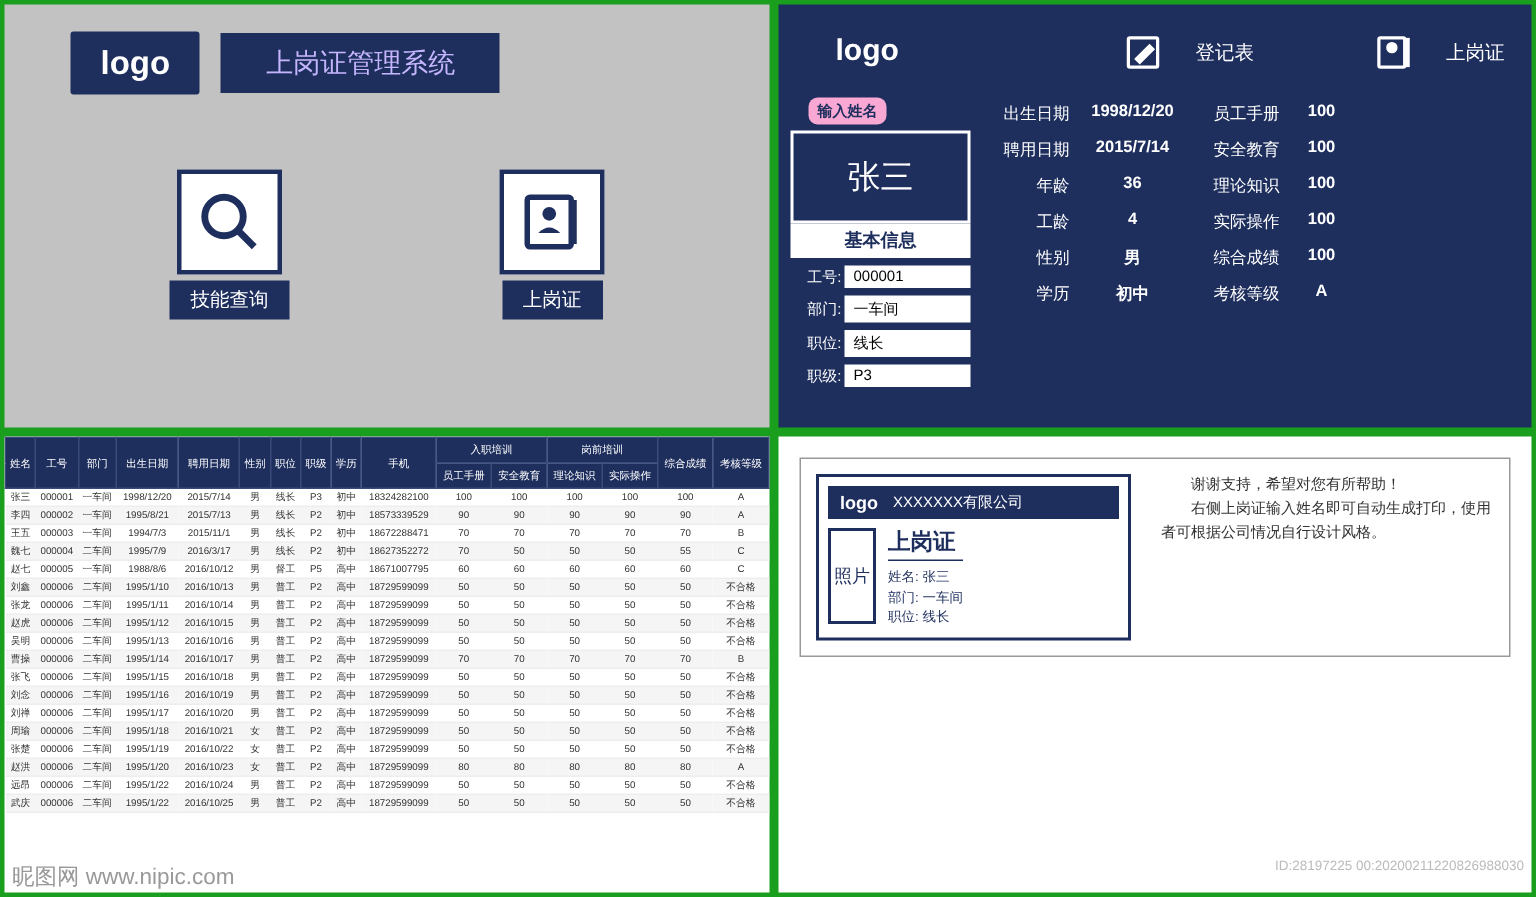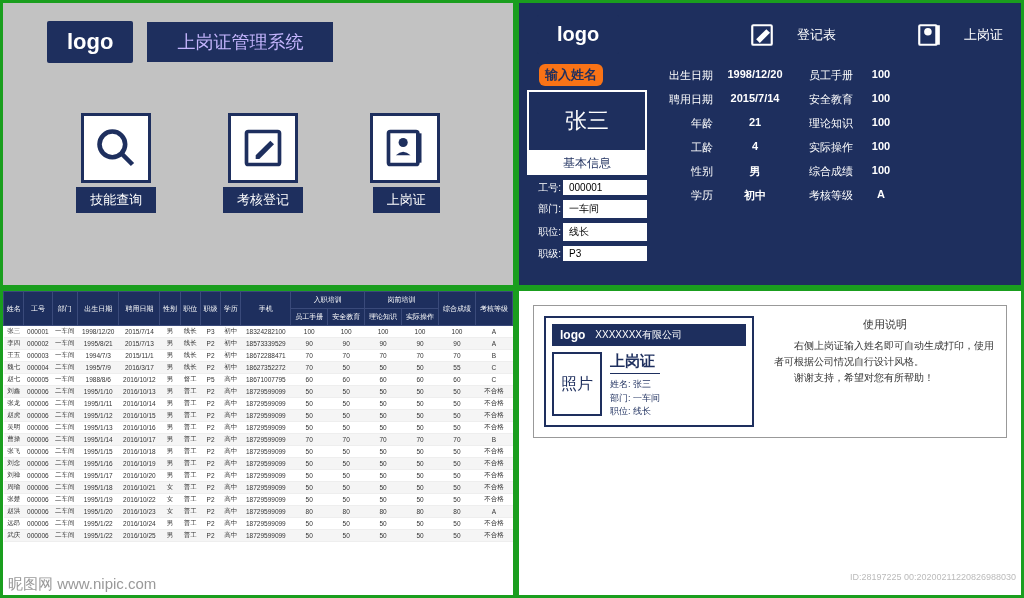--- a/index.html
+++ b/index.html
@@ -6,36 +6,36 @@
 body{font-family:"Microsoft YaHei",sans-serif;background:#fff;width:1024px;height:598px;overflow:hidden;position:relative}
 .grid{display:grid;grid-template-columns:516px 508px;grid-template-rows:288px 310px;gap:0}
 .panel{border:3px solid #1a9e1e;background:#fff;position:relative;overflow:hidden}
 
 
 .p1{background:#c2c2c2}
 .p1-header{display:flex;align-items:center;margin:18px 0 0 44px}
 .logo-box{background:#1e2f5e;color:#fff;font-weight:bold;padding:8px 20px;font-size:22px;border-radius:2px}
 .title-bar{background:#1e2f5e;color:#c4b5fd;padding:8px 30px;font-size:18px;margin-left:14px}
 .p1-icons{display:flex;justify-content:space-around;margin-top:50px;padding:0 40px}
-.icon-item{text-align:right;cursor:pointer}
+.icon-item{text-align:center;cursor:pointer}
 .icon-box{width:70px;height:70px;border:3px solid #1e2f5e;background:#fff;display:flex;align-items:center;justify-content:center;margin:0 auto}
 .icon-label{background:#1e2f5e;color:#fff;padding:4px 14px;margin-top:4px;font-size:13px;display:inline-block}
 .icon-svg{width:44px;height:44px}
 
 
 .p2{background:#1e2f5e;color:#fff;padding:8px}
 .p2-top{display:flex;align-items:center;gap:20px;padding:4px 10px}
 .p2-top .logo-box{font-size:20px}
 .p2-tab{display:flex;align-items:center;gap:22px;font-size:13px}
 .p2-tab svg{width:26px;height:26px}
 .p2-body{display:flex;margin-top:6px}
 .p2-left{width:120px}
-.name-input-label{background:#f97316;color:#1e2f5e;font-size:13px;font-weight:bold;padding:2px 6px;border-radius:6px;display:inline-block;margin-left:12px}
+.name-input-label{background:#f9a8d4;color:#1e2f5e;font-size:10px;font-weight:bold;padding:2px 6px;border-radius:6px;display:inline-block;margin-left:12px}
 .name-box{border:2px solid #fff;padding:14px 0;text-align:center;font-size:22px;margin-top:4px}
-.basic-info-label{background:#fff;color:#1e2f5e;text-align:center;padding:3px;font-size:12px;font-weight:normal}
+.basic-info-label{background:#fff;color:#1e2f5e;text-align:center;padding:3px;font-size:12px;font-weight:bold}
 .field-row{display:flex;align-items:center;margin-top:5px;font-size:10px}
 .field-label{width:36px;text-align:right;padding-right:2px}
 .field-val{background:#fff;color:#000;padding:2px 6px;flex:1;font-size:10px}
 .p2-right{flex:1;padding:4px 6px 0 12px;font-size:11px}
 .info-grid{display:grid;grid-template-columns:54px 68px 56px 40px;row-gap:9px;column-gap:8px}
 .info-label{text-align:right}
 .info-val{text-align:center;font-weight:bold}
 
 
 .p3{font-size:7px}
@@ -44,21 +44,21 @@
 .p3 td{padding:1px;text-align:center;border-bottom:1px solid #eee;font-size:6.5px;color:#333}
 .p3 tbody tr:nth-child(even){background:#f5f5f5}
 
 
 .p4{padding:14px;display:flex;flex-direction:column}
 .p4-top{display:flex;gap:20px;border:1px solid #999;padding:10px;align-items:flex-start}
 .card{border:2px solid #1e2f5e;width:210px;padding:6px}
 .card-hdr{background:#1e2f5e;color:#fff;display:flex;align-items:center;padding:4px 8px;font-size:10px}
 .card-hdr .lg{font-weight:bold;font-size:12px;margin-right:10px}
 .card-body{display:flex;margin-top:6px;gap:8px}
-.photo{border:2px solid #1e2f5e;width:50px;height:64px;display:flex;align-items:center;justify-content:center;color:#1e2f5e;font-size:16px}
+.photo{border:2px solid #1e2f5e;width:32px;height:64px;display:flex;align-items:center;justify-content:center;color:#1e2f5e;font-size:12px}
 .card-info{font-size:9px;color:#1e2f5e}
 .card-title{color:#1e2f5e;font-size:15px;font-weight:bold;border-bottom:1px solid #1e2f5e;padding-bottom:2px;margin-bottom:4px}
 .card-line{line-height:1.5}
 .instructions{flex:1;font-size:10px;color:#333;line-height:1.6}
 .instr-title{text-align:center;font-size:11px;margin-bottom:4px}
 .instr-p{text-indent:2em}
 
 .watermark{position:absolute;bottom:4px;left:8px;font-size:15px;color:#999}
 .watermark2{position:absolute;bottom:16px;right:8px;font-size:9px;color:#bbb}
 </style>
@@ -78,29 +78,20 @@
             <svg class="icon-svg" viewBox="0 0 24 24" fill="none" stroke="#1e2f5e" stroke-width="2.5">
               <circle cx="10" cy="10" r="7"></circle>
               <line x1="15" y1="15" x2="21" y2="21"></line>
             </svg>
           </div>
       <div class="icon-label">技能查询</div>
     </div>
     <div class="icon-item">
       <div class="icon-box">
             <svg class="icon-svg" viewBox="0 0 24 24" fill="#1e2f5e">
-              <rect x="3" y="3" width="18" height="18" rx="1" fill="none" stroke="#1e2f5e" stroke-width="2"></rect>
-              <path d="M8 16 L16 8 L18 10 L10 18 L8 18 Z"></path>
-            </svg>
-          </div>
-      <div class="icon-label">考核登记</div>
-    </div>
-    <div class="icon-item">
-      <div class="icon-box">
-            <svg class="icon-svg" viewBox="0 0 24 24" fill="#1e2f5e">
               <rect x="3" y="3" width="16" height="18" rx="1" fill="none" stroke="#1e2f5e" stroke-width="2"></rect>
               <circle cx="11" cy="9" r="2.5" fill="#1e2f5e"></circle>
               <path d="M7 16 Q11 12 15 16" fill="#1e2f5e"></path>
               <rect x="19" y="4" width="2" height="16" fill="#1e2f5e"></rect>
             </svg>
           </div>
       <div class="icon-label">上岗证</div>
     </div>
   </div>
 </div>
@@ -152,21 +143,21 @@
       <div class="info-grid">
         <div class="info-label">出生日期</div>
             <div class="info-val">1998/12/20</div>
         <div class="info-label">员工手册</div>
             <div class="info-val">100</div>
         <div class="info-label">聘用日期</div>
             <div class="info-val">2015/7/14</div>
         <div class="info-label">安全教育</div>
             <div class="info-val">100</div>
         <div class="info-label">年龄</div>
-            <div class="info-val">21</div>
+            <div class="info-val">36</div>
         <div class="info-label">理论知识</div>
             <div class="info-val">100</div>
         <div class="info-label">工龄</div>
             <div class="info-val">4</div>
         <div class="info-label">实际操作</div>
             <div class="info-val">100</div>
         <div class="info-label">性别</div>
             <div class="info-val">男</div>
         <div class="info-label">综合成绩</div>
             <div class="info-val">100</div>
@@ -545,22 +536,21 @@
         <div class="photo">照片</div>
         <div class="card-info">
           <div class="card-title">上岗证</div>
           <div class="card-line"><span>姓名:</span> <span>张三</span></div>
           <div class="card-line"><span>部门:</span> <span>一车间</span></div>
           <div class="card-line"><span>职位:</span> <span>线长</span></div>
         </div>
       </div>
     </div>
     <div class="instructions">
-      <div class="instr-title">使用说明</div>
+      <div class="instr-p">谢谢支持，希望对您有所帮助！</div>
       <div class="instr-p">右侧上岗证输入姓名即可自动生成打印，使用者可根据公司情况自行设计风格。</div>
-      <div class="instr-p">谢谢支持，希望对您有所帮助！</div>
     </div>
   </div>
 </div>
 </div>
 
 <div class="watermark">昵图网 www.nipic.com</div>
 <div class="watermark2">ID:28197225 00:20200211220826988030</div>
 
 </body></html>

